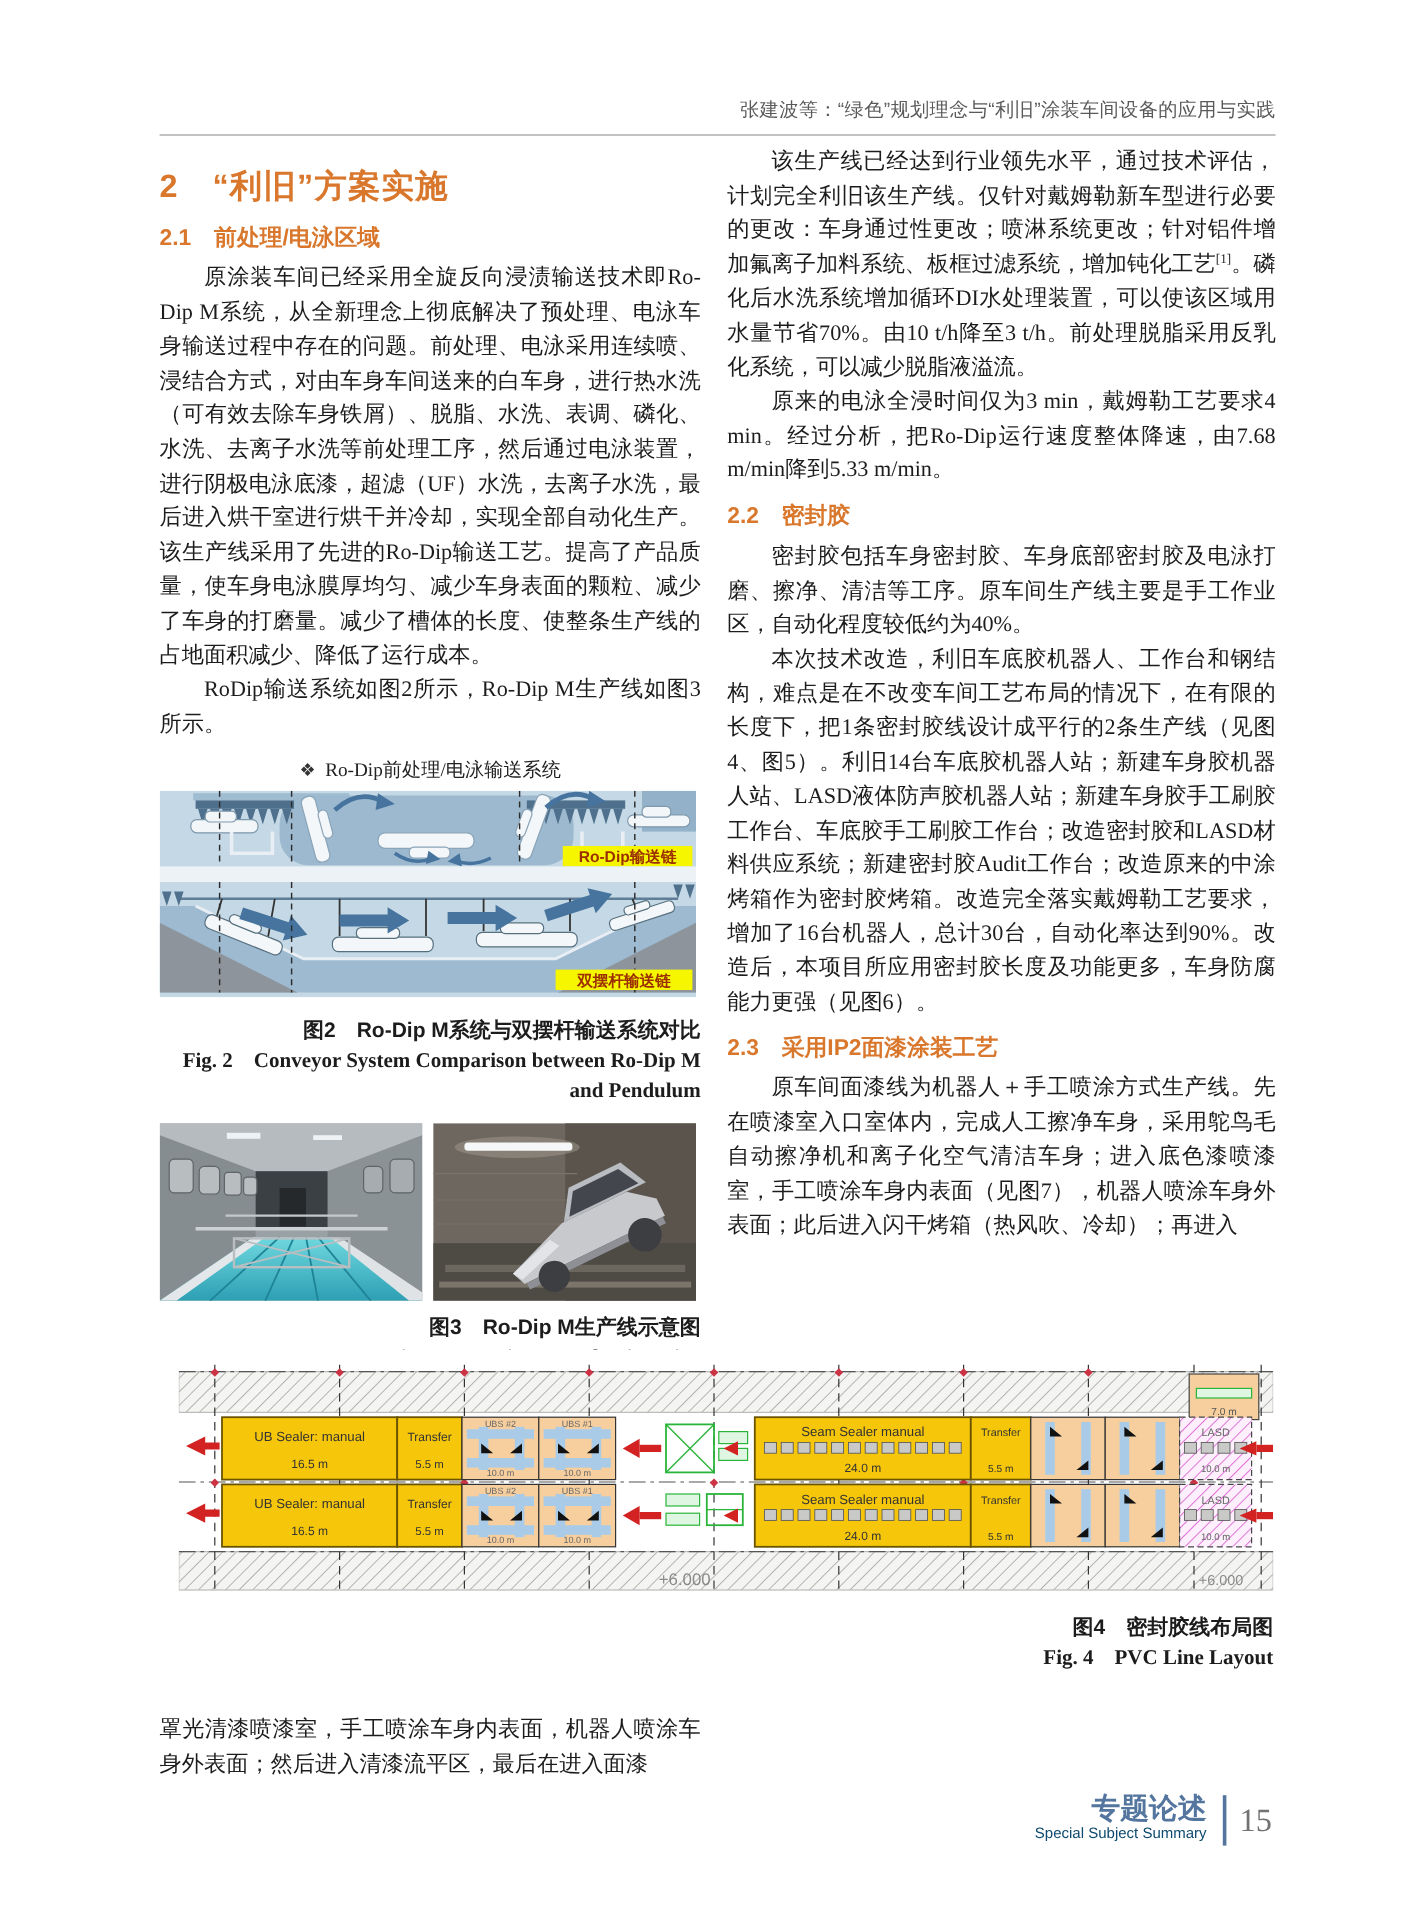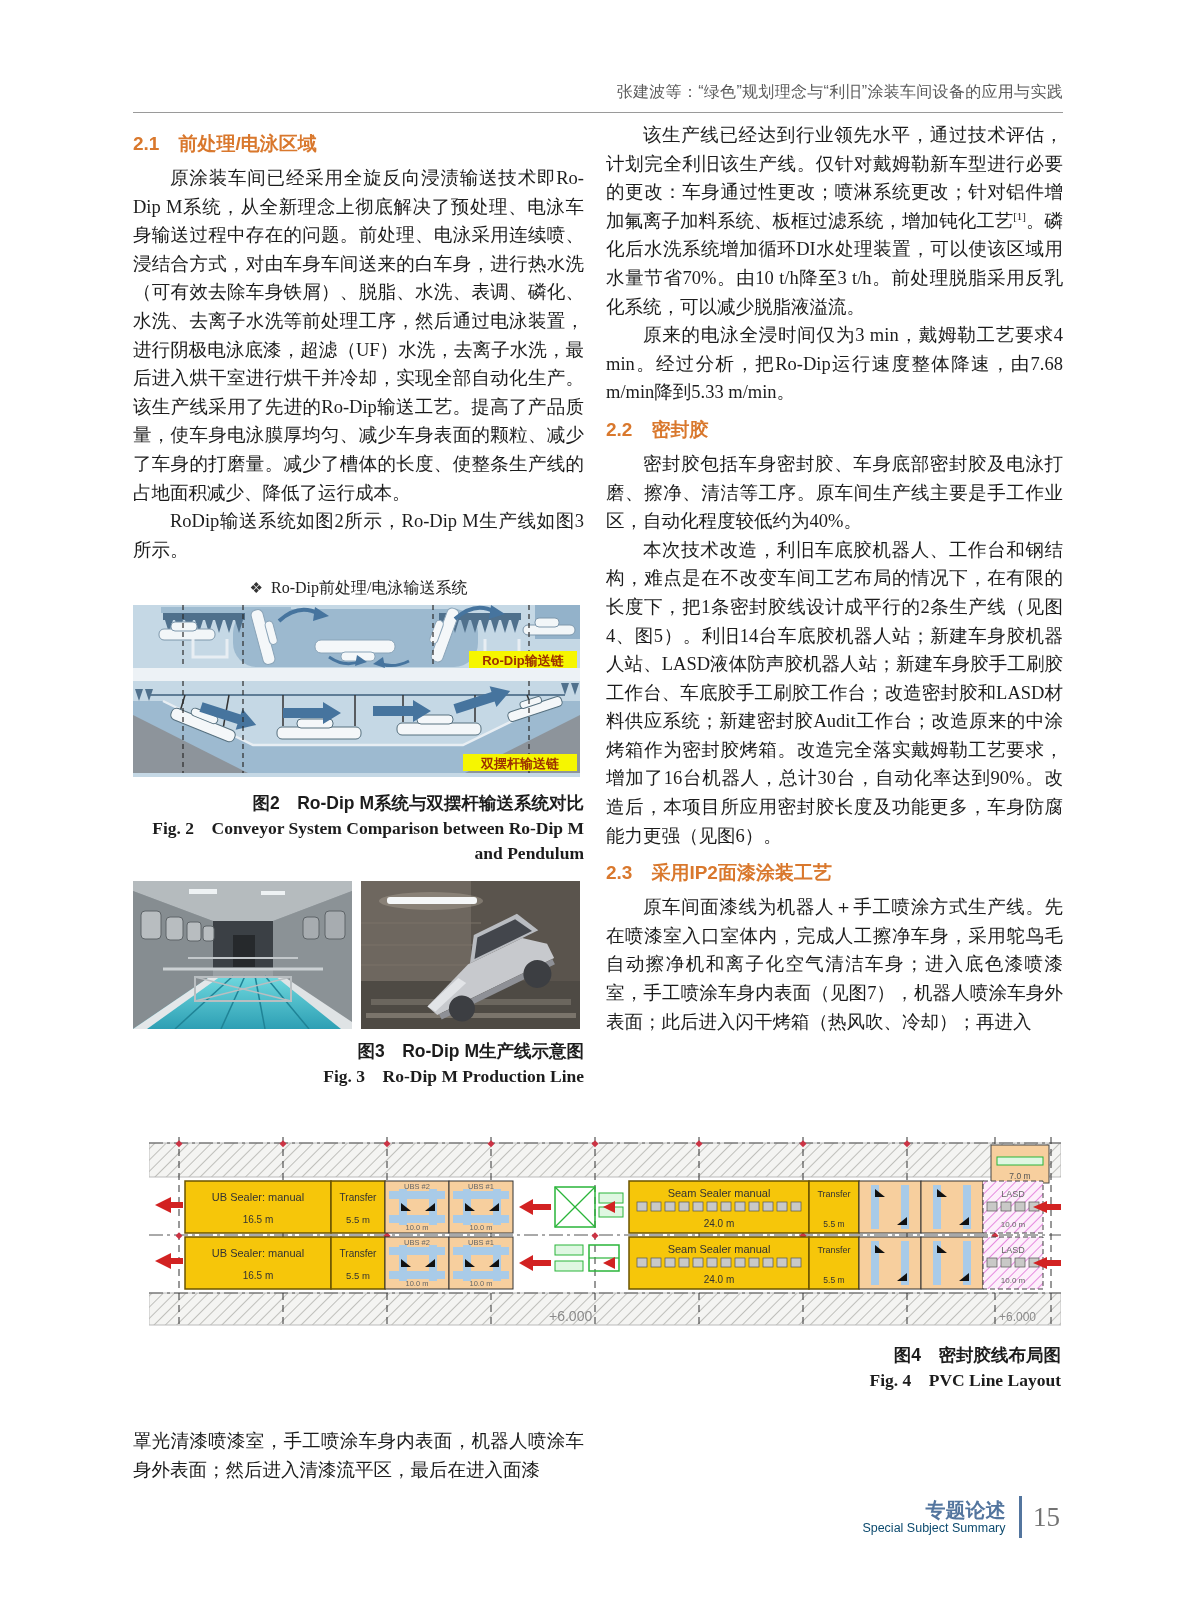--- a/index.html
+++ b/index.html
@@ -45,41 +45,42 @@
   svg text { font-family:"Liberation Sans", sans-serif; }
 
   .bottom-cols { display:flex; gap:22px; margin-top:34px; }
 
   .footer {
     position:absolute; right:127px; top:1496px;
     display:flex; align-items:center;
   }
   .footer .labels { text-align:right; }
   .footer .zh {
-    font-family:Liberation Sans, sans-serif; font-weight:bold;
-    font-size:20px; color:#53759e; line-height:22px;
+    font-family:Liberation Mono, monospace; font-weight:bold;
+    font-size:24px; color:#53759e; line-height:22px;
   }
   .footer .en {
     font-family:"Liberation Sans", sans-serif; font-size:12.5px; color:#0c4a6e;
   }
   .footer .vbar { width:3.5px; height:42px; background:#53759e; margin:0 11px 0 13px; }
   .footer .pageno { font-size:27px; color:#737373; font-family:"Liberation Serif", serif; }
 </style>
 </head>
 <body>
 
 <div class="page">
   <div class="content">
 
     <div class="running-head">张建波等：“绿色”规划理念与“利旧”涂装车间设备的应用与实践</div>
     <hr class="head-rule">
 
     <div class="columns">
 
       <div class="col-left">
+        <h1 class="sec">2　“利旧”方案实施</h1>
         <h2 class="sub">2.1　前处理/电泳区域</h2>
         <p class="body">原涂装车间已经采用全旋反向浸渍输送技术即Ro-Dip M系统，从全新理念上彻底解决了预处理、电泳车身输送过程中存在的问题。前处理、电泳采用连续喷、浸结合方式，对由车身车间送来的白车身，进行热水洗（可有效去除车身铁屑）、脱脂、水洗、表调、磷化、水洗、去离子水洗等前处理工序，然后通过电泳装置，进行阴极电泳底漆，超滤（UF）水洗，去离子水洗，最后进入烘干室进行烘干并冷却，实现全部自动化生产。该生产线采用了先进的Ro-Dip输送工艺。提高了产品质量，使车身电泳膜厚均匀、减少车身表面的颗粒、减少了车身的打磨量。减少了槽体的长度、使整条生产线的占地面积减少、降低了运行成本。</p>
         <p class="body">RoDip输送系统如图2所示，Ro-Dip M生产线如图3所示。</p>
 
         
         <div class="fig2-label">
           <span class="bullet">❖</span><span>Ro-Dip前处理/电泳输送系统</span>
         </div>
 
         <svg width="447" height="172" viewBox="0 0 447 172">

